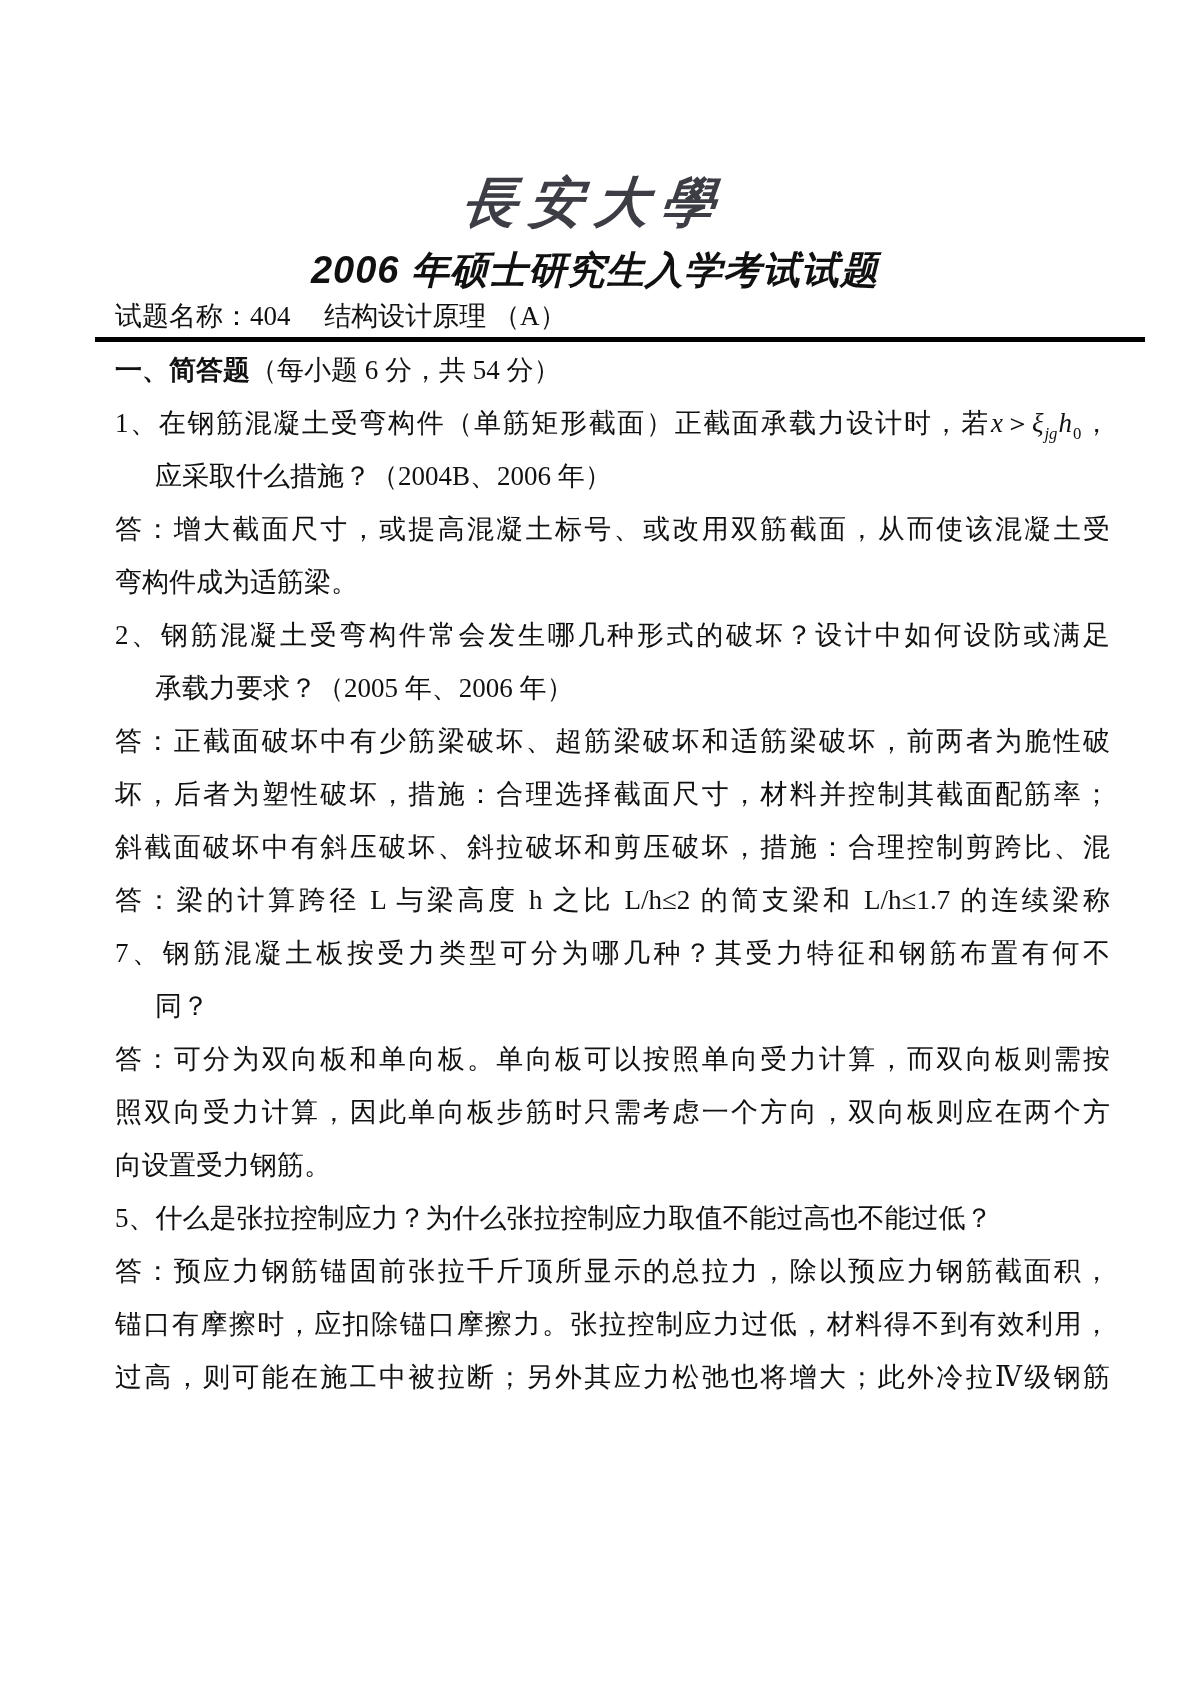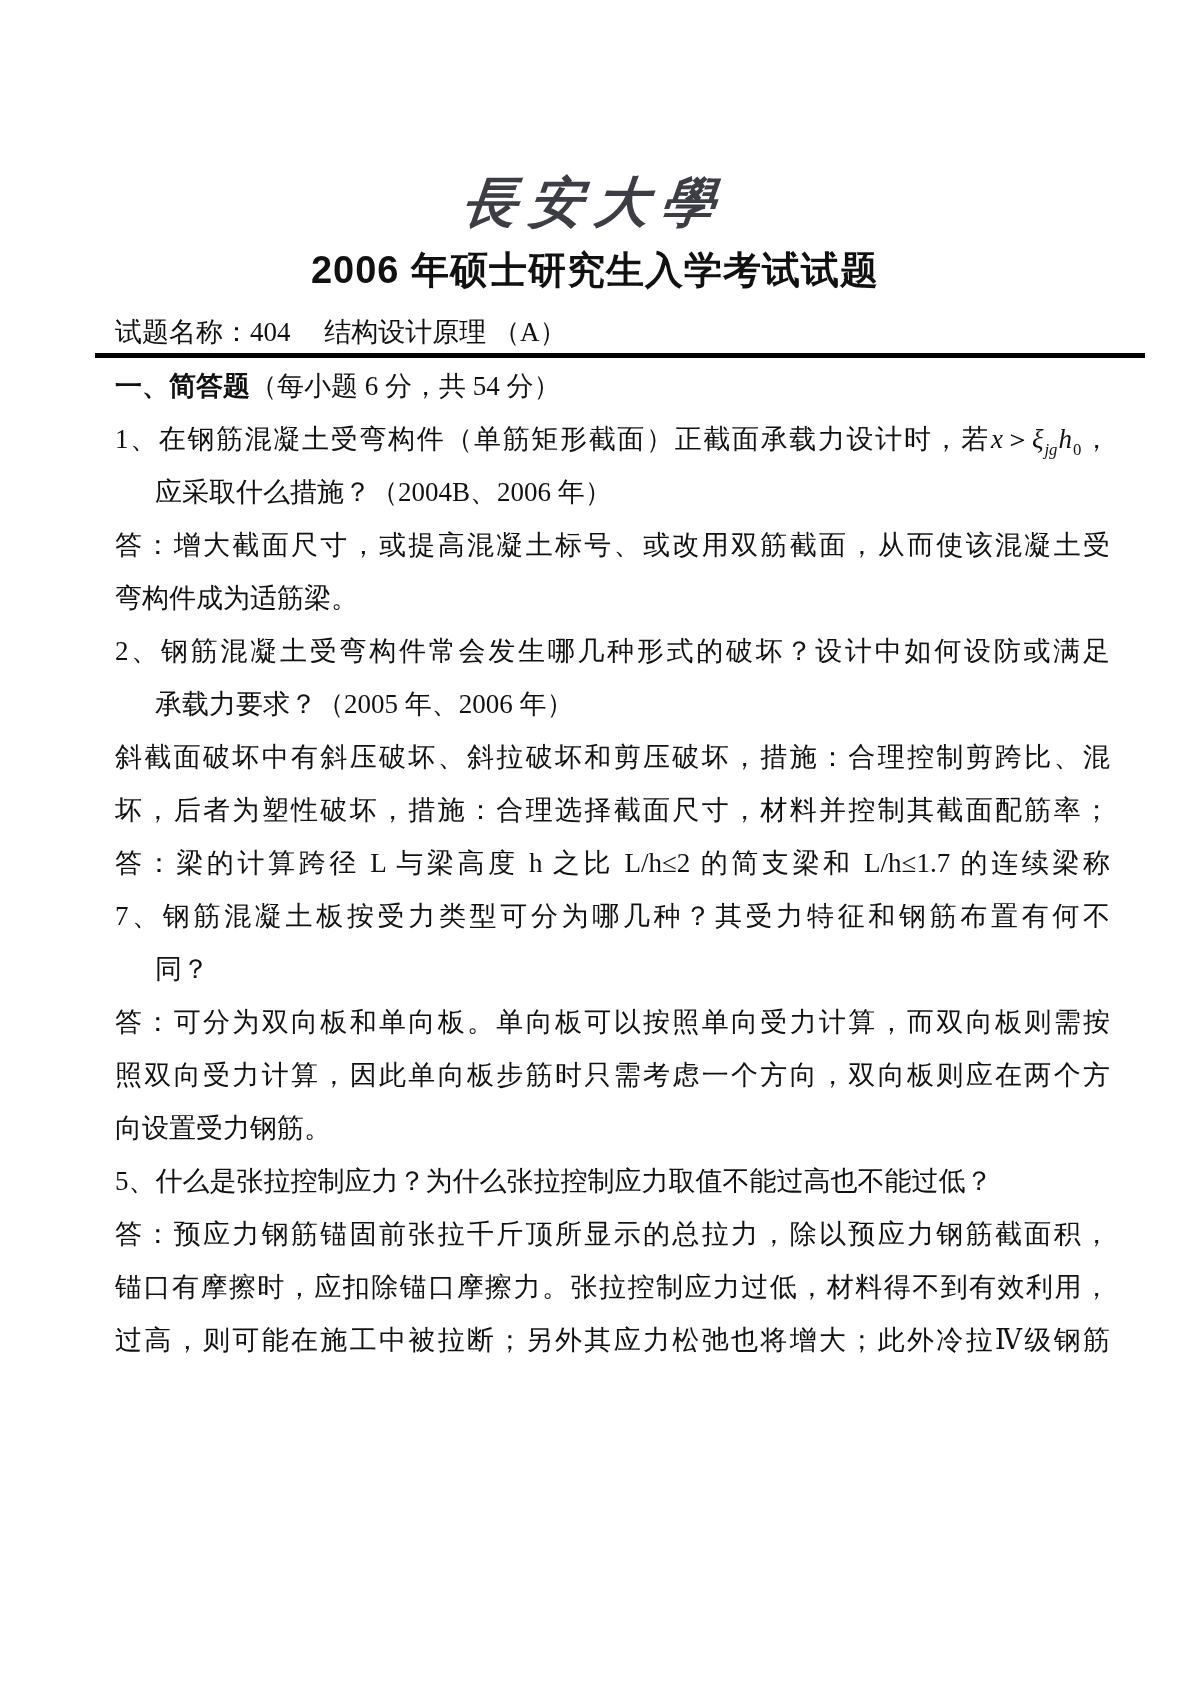--- a/index.html
+++ b/index.html
@@ -25,23 +25,24 @@
     transform: skewX(-6deg);
   }
   .title {
     margin-top: 14px;
     text-align: center;
     font-size: 38px;
     line-height: 44px;
     font-weight: bold;
     font-family: "Liberation Sans", "DejaVu Sans", sans-serif;
     letter-spacing: 1px;
+    font-style: italic;
   }
   .subject {
-    margin: 24px 45px 0 115px;
+    margin: 8px 45px 0 115px;
     font-size: 27px;
     line-height: 32px;
   }
   .rule {
     margin: 5px 45px 0 95px;
     height: 0;
     border-top: 5px solid #000;
   }
   .body-text {
     margin: 2px 80px 0 115px;
@@ -91,22 +92,23 @@
     <div class="line"><span class="hd-bold">一、简答题</span><span>（每小题 6 分，共 54 分）</span></div>
 
     <div class="line fill"><span>1、在钢筋混凝土受弯构件（单筋矩形截面）正截面承载力设计时，若</span><span class="math"><span class="mvar">x</span><span>＞</span><span class="mvar">ξ</span><span class="msub-i">jg</span><span class="mvar">h</span><span class="msub">0</span><span>，</span></span></div>
 
     <div class="line indent">应采取什么措施？（2004B、2006 年）</div>
     <div class="line fill">答：增大截面尺寸，或提高混凝土标号、或改用双筋截面，从而使该混凝土受</div>
     <div class="line">弯构件成为适筋梁。</div>
 
     <div class="line fill">2、钢筋混凝土受弯构件常会发生哪几种形式的破坏？设计中如何设防或满足</div>
     <div class="line indent">承载力要求？（2005 年、2006 年）</div>
+    <div class="line fill">答：正截面破坏中有少筋梁破坏、超筋梁破坏和适筋梁破坏，前两者为脆性破</div>
+    <div class="line fill">坏，后者为塑性破坏，措施：合理选择截面尺寸，材料并控制其截面配筋率；</div>
     <div class="line fill">斜截面破坏中有斜压破坏、斜拉破坏和剪压破坏，措施：合理控制剪跨比、混</div>
-    <div class="line fill">坏，后者为塑性破坏，措施：合理选择截面尺寸，材料并控制其截面配筋率；</div>
 
     <div class="line fill">答：梁的计算跨径 L 与梁高度 h 之比 L/h≤2 的简支梁和 L/h≤1.7 的连续梁称</div>
 
     <div class="line fill">7、钢筋混凝土板按受力类型可分为哪几种？其受力特征和钢筋布置有何不</div>
     <div class="line indent">同？</div>
     <div class="line fill">答：可分为双向板和单向板。单向板可以按照单向受力计算，而双向板则需按</div>
     <div class="line fill">照双向受力计算，因此单向板步筋时只需考虑一个方向，双向板则应在两个方</div>
     <div class="line">向设置受力钢筋。</div>
 
     <div class="line">5、什么是张拉控制应力？为什么张拉控制应力取值不能过高也不能过低？</div>

